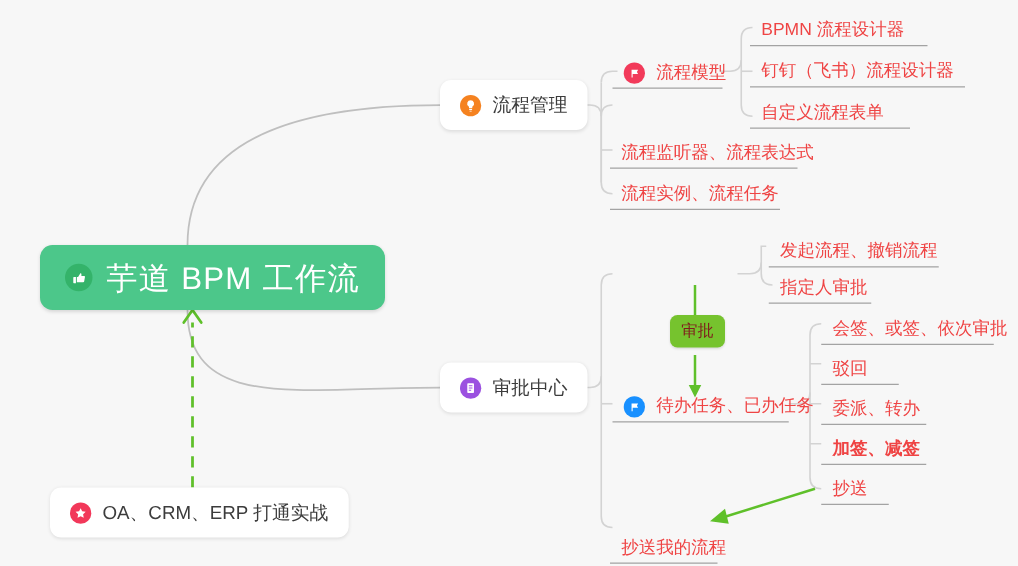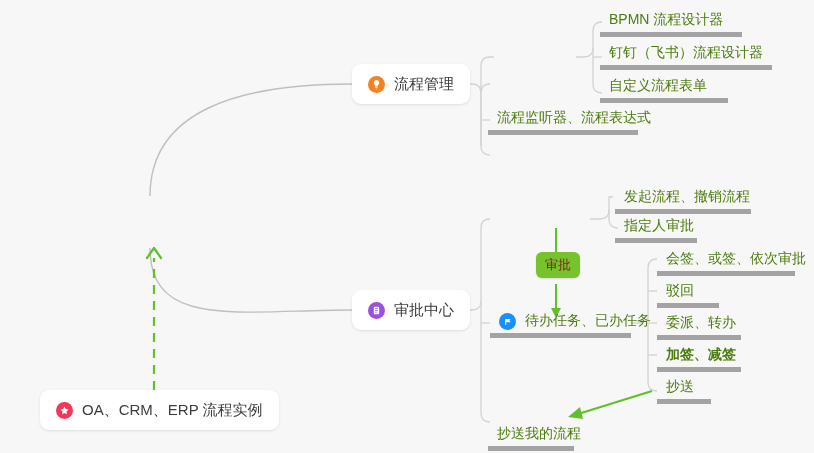--- a/index.html
+++ b/index.html
@@ -40,22 +40,22 @@
     box-shadow:0 1px 3px rgba(0,0,0,.10);
     text-align:right;
   }
   .card .ntext{margin-left:9px;}
 
   
   .leaf{
     height:29px;
     padding:0 9px 0 9px;
     font-size:14px;
-    color:#4d7c0f;
-    border-bottom:5px solid #a3a3a3;
+    color:#ef4444;
+    border-bottom:1px solid #a3a3a3;
     align-items:flex-end;
     padding-bottom:3px;
   }
   .leaf .ntext{margin-left:0;}
   .leaf.ico{padding-left:9px;}
   .leaf.ico .ntext{margin-left:9px;}
 
   
   .badge{
     background:#76c32e;
@@ -122,56 +122,75 @@
     <path d="M 556 284 L 556 314" fill="none" stroke="#5fc02a" stroke-width="2"></path>
     <path d="M 551 308 L 556 318 L 561 308 Z" fill="#5fc02a"></path>
 
     <path d="M 652 391 L 578 414" fill="none" stroke="#5fc02a" stroke-width="2"></path>
     <path d="M 580 407 L 568 417 L 583 419 Z" fill="#5fc02a"></path>
 
     <path d="M 154 390 L 154 258" fill="none" stroke="#5fc02a" stroke-width="2.2" stroke-dasharray="9 7"></path>
     <path d="M 147 258 L 154 248 L 161 258" fill="none" stroke="#5fc02a" stroke-width="2.2" stroke-linecap="round" stroke-linejoin="round"></path>
   </svg>
 
+  <div class="node root" style="left:32px;top:196px;">
+    <span class="ic ic-lg ic-green">
+      <svg width="13" height="13" viewBox="0 0 16 16">
+          <path fill="#fff" d="M5.5 7h1.2l2-3.4c.3-.6 1.3-.5 1.3.4V6h2.6c.6 0 1 .5.9 1l-.8 4.3c-.1.5-.5.8-1 .8H5.5V7zM2.6 7h2v6h-2c-.4 0-.6-.2-.6-.6V7.6c0-.4.2-.6.6-.6z"></path>
+        </svg>
+    </span>
+    <span class="ntext">芋道 BPM 工作流</span>
+  </div>
 
   <div class="node card" style="left:40px;top:390px;">
     <span class="ic ic-red">
       <svg width="11" height="11" viewBox="0 0 16 16">
           <path fill="#fff" d="M8 2.2l1.8 3.7 4.1.6-3 2.9.7 4L8 11.5 4.4 13.4l.7-4-3-2.9 4.1-.6z"></path>
         </svg>
     </span>
-    <span class="ntext">OA、CRM、ERP 流程实例</span>
+    <span class="ntext">OA、CRM、ERP 打通实战</span>
   </div>
 
   <div class="node card" style="left:352px;top:64px;">
     <span class="ic ic-orange">
       <svg width="11" height="11" viewBox="0 0 16 16">
           <path fill="#fff" d="M8 1.6A4 4 0 0 0 5.6 8.8c.3.3.5.7.5 1.1V11h3.8v-1.1c0-.4.2-.8.5-1.1A4 4 0 0 0 8 1.6zM6.3 12h3.4v1.1H6.3zM6.8 14h2.4v.9H6.8z"></path>
         </svg>
     </span>
     <span class="ntext">流程管理</span>
   </div>
 
+  <div class="node leaf ico" style="left:490px;top:42px;width:88px;">
+    <span class="ic ic-pink">
+      <svg width="10" height="10" viewBox="0 0 16 16">
+          <path fill="#fff" d="M5 3h7l-1.6 2.6L12 8.2H5v4.6H3.6V3H5z"></path>
+        </svg>
+    </span>
+    <span class="ntext">流程模型</span>
+  </div>
 
   <div class="node leaf" style="left:600px;top:8px;width:142px;">
     <span class="ntext">BPMN 流程设计器</span>
   </div>
 
   <div class="node leaf" style="left:600px;top:41px;width:172px;">
     <span class="ntext">钉钉（飞书）流程设计器</span>
   </div>
 
   <div class="node leaf" style="left:600px;top:74px;width:128px;">
     <span class="ntext">自定义流程表单</span>
   </div>
 
   <div class="node leaf" style="left:488px;top:106px;width:150px;">
     <span class="ntext">流程监听器、流程表达式</span>
   </div>
 
+  <div class="node leaf" style="left:488px;top:139px;width:136px;">
+    <span class="ntext">流程实例、流程任务</span>
+  </div>
 
   <div class="node card" style="left:352px;top:290px;">
     <span class="ic ic-purple">
       <svg width="11" height="11" viewBox="0 0 16 16">
           <path fill="#fff" d="M5 2.4h6c.5 0 .9.4.9.9v9.4c0 .5-.4.9-.9.9H5c-.5 0-.9-.4-.9-.9V3.3c0-.5.4-.9.9-.9zm.9 2.3v1.1h4.2V4.7H5.9zm0 2.6v1.1h4.2V7.3H5.9zm0 2.6v1.1h2.7V9.9H5.9z"></path>
         </svg>
     </span>
     <span class="ntext">审批中心</span>
   </div>
 

